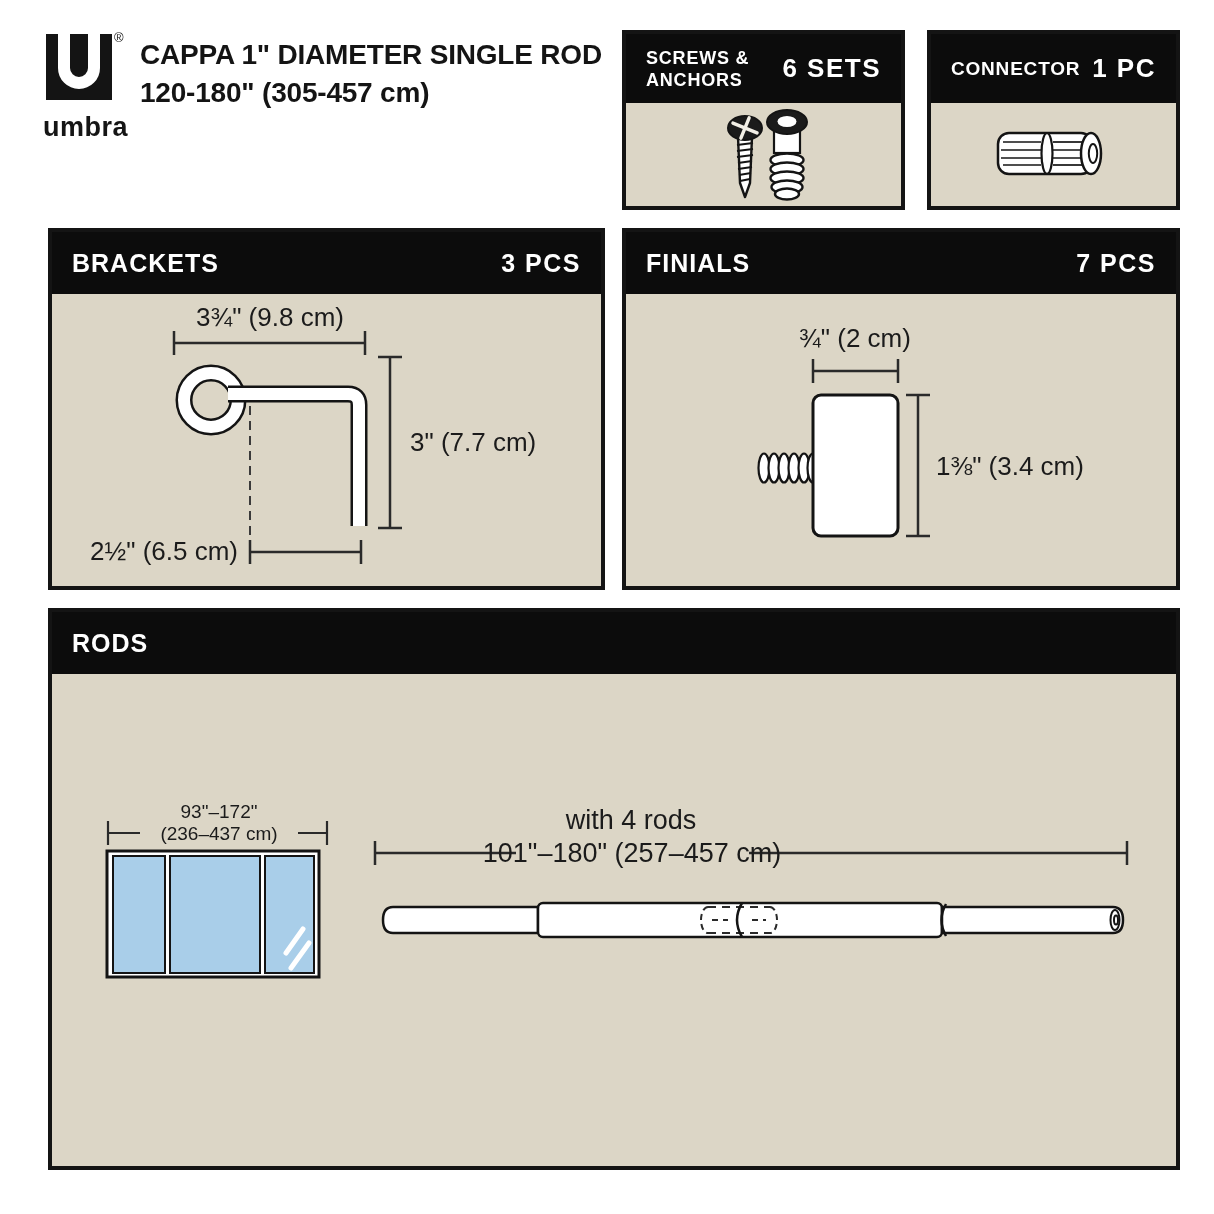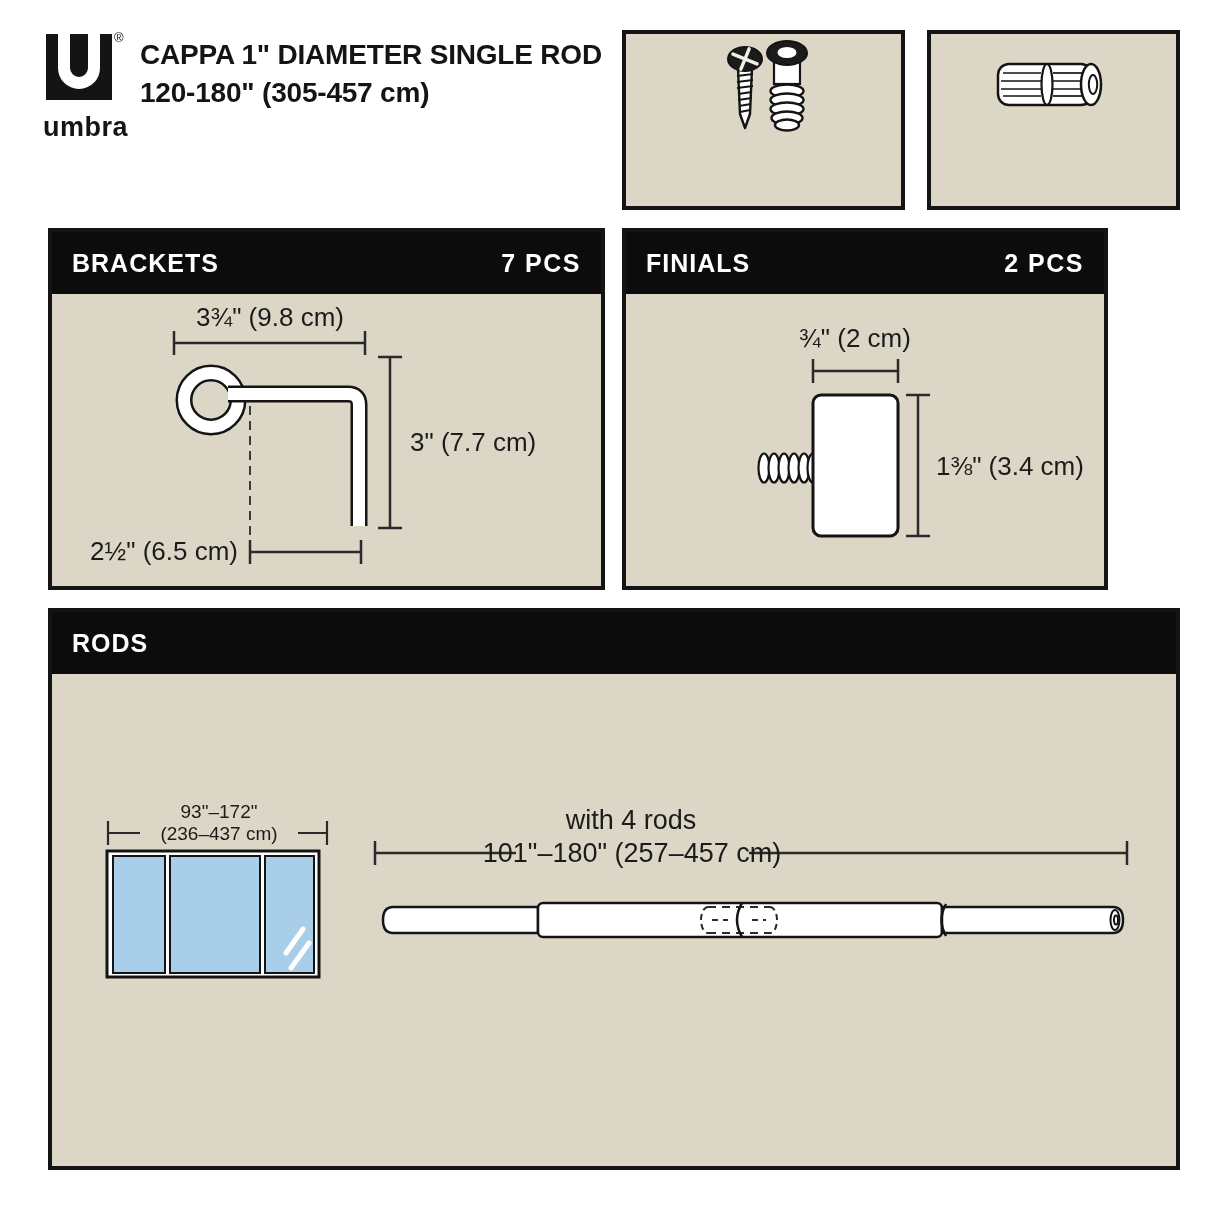--- a/index.html
+++ b/index.html
@@ -19,21 +19,21 @@
   .ph-qty{font-weight:bold;letter-spacing:1.5px;white-space:nowrap;}
   .hdr-lg .ph-label,.hdr-lg .ph-qty{font-size:25px;}
   .hdr-sm .ph-label{font-size:18px;line-height:22px;letter-spacing:.8px;}
   .hdr-sm .ph-qty{font-size:26px;}
   .panel-body{display:block;}
 
   #panel-screws{left:622px;top:30px;width:283px;height:180px;}
   #panel-connector{left:927px;top:30px;width:253px;height:180px;}
   #panel-screws .panel-header,#panel-connector .panel-header{height:69px;}
   #panel-brackets{left:48px;top:228px;width:557px;height:362px;}
-  #panel-finials{left:622px;top:228px;width:486px;height:362px;}
+  #panel-finials{left:622px;top:228px;width:558px;height:362px;}
   #panel-rods{left:48px;top:608px;width:1132px;height:562px;}
   #panel-brackets .panel-header,#panel-finials .panel-header,#panel-rods .panel-header{height:62px;}
 
   svg{display:block;}
   .dim-text{font-family:"Liberation Sans",sans-serif;font-size:26px;fill:#1b1b1b;}
   .dim-text-sm{font-family:"Liberation Sans",sans-serif;font-size:19px;fill:#1b1b1b;}
   .dim-line{stroke:#2a2a2a;stroke-width:2.5;fill:none;}
   .art{stroke:#141414;fill:#ffffff;}
 </style>
 </head>
@@ -49,20 +49,24 @@
   </div>
   <div class="wordmark">umbra</div>
 </div>
 
 <div class="doc-title">
   <div>CAPPA 1" DIAMETER SINGLE ROD</div>
   <div>120-180" (305-457 cm)</div>
 </div>
 
 <div class="panel" id="panel-screws">
+  <div class="panel-header hdr-sm">
+    <div class="ph-label" style="width:130px">SCREWS &amp; ANCHORS</div>
+    <div class="ph-qty">6 SETS</div>
+  </div>
   <svg class="panel-body" width="275" height="103" viewBox="0 0 275 103">
 
     <g>
       <polygon class="art" points="112,34 126,34 124,80 119,94 114,80" stroke-width="2.4" stroke-linejoin="round"></polygon>
       <g stroke="#141414" stroke-width="1.8">
         <line x1="111" y1="42" x2="127" y2="40"></line>
           <line x1="111" y1="48" x2="127" y2="46"></line>
         <line x1="111" y1="54" x2="127" y2="52"></line>
           <line x1="112" y1="60" x2="126" y2="58"></line>
         <line x1="112" y1="66" x2="126" y2="64"></line>
@@ -83,20 +87,24 @@
       <ellipse cx="161" cy="75" rx="16.5" ry="6.5" class="art" stroke-width="2.4"></ellipse>
       <ellipse cx="161" cy="84" rx="15.5" ry="6.5" class="art" stroke-width="2.4"></ellipse>
       <ellipse cx="161" cy="91" rx="12" ry="5.5" class="art" stroke-width="2.4"></ellipse>
       <ellipse cx="161" cy="19" rx="20" ry="12" fill="#1b1b1b" stroke="#141414" stroke-width="2"></ellipse>
       <ellipse cx="161" cy="18.5" rx="9.5" ry="5.5" fill="#ffffff"></ellipse>
     </g>
   </svg>
 </div>
 
 <div class="panel" id="panel-connector">
+  <div class="panel-header hdr-sm">
+    <div class="ph-label" style="font-size:19px">CONNECTOR</div>
+    <div class="ph-qty">1 PC</div>
+  </div>
   <svg class="panel-body" width="245" height="103" viewBox="0 0 245 103">
     <g>
       <rect x="67" y="30" width="94" height="41" rx="11" class="art" stroke-width="2.5"></rect>
       <g stroke="#141414" stroke-width="1.7">
         <line x1="72" y1="39" x2="110" y2="39"></line>
           <line x1="70" y1="47" x2="110" y2="47"></line>
         <line x1="70" y1="55" x2="110" y2="55"></line>
           <line x1="72" y1="62" x2="110" y2="62"></line>
         <line x1="122" y1="39" x2="153" y2="39"></line>
           <line x1="122" y1="47" x2="156" y2="47"></line>
@@ -106,21 +114,21 @@
       <ellipse cx="116" cy="50.5" rx="5.5" ry="20.5" fill="none" stroke="#141414" stroke-width="2.2"></ellipse>
       <ellipse cx="160" cy="50.5" rx="10" ry="20.5" class="art" stroke-width="2.5"></ellipse>
       <ellipse cx="162" cy="50.5" rx="4.2" ry="9.5" class="art" stroke-width="2"></ellipse>
     </g>
   </svg>
 </div>
 
 <div class="panel" id="panel-brackets">
   <div class="panel-header hdr-lg">
     <div class="ph-label">BRACKETS</div>
-    <div class="ph-qty">7 PCS</div>
+    <div class="ph-qty">3 PCS</div>
   </div>
   <svg class="panel-body" width="549" height="292" viewBox="0 0 549 292">
 
     <text class="dim-text" x="218" y="32" text-anchor="middle">3¾" (9.8 cm)</text>
     <g class="dim-line">
       <line x1="122" y1="49" x2="313" y2="49"></line>
       <line x1="122" y1="37" x2="122" y2="61"></line>
       <line x1="313" y1="37" x2="313" y2="61"></line>
     </g>
 
@@ -145,21 +153,21 @@
       <line x1="198" y1="246" x2="198" y2="270"></line>
       <line x1="309" y1="246" x2="309" y2="270"></line>
     </g>
     <text class="dim-text" x="186" y="266" text-anchor="end">2½" (6.5 cm)</text>
   </svg>
 </div>
 
 <div class="panel" id="panel-finials">
   <div class="panel-header hdr-lg">
     <div class="ph-label">FINIALS</div>
-    <div class="ph-qty">2 PCS</div>
+    <div class="ph-qty">7 PCS</div>
   </div>
   <svg class="panel-body" width="550" height="292" viewBox="0 0 550 292">
 
     <text class="dim-text" x="229" y="53" text-anchor="middle">¾" (2 cm)</text>
     <g class="dim-line">
       <line x1="187" y1="77" x2="272" y2="77"></line>
       <line x1="187" y1="65" x2="187" y2="89"></line>
       <line x1="272" y1="65" x2="272" y2="89"></line>
     </g>
 

